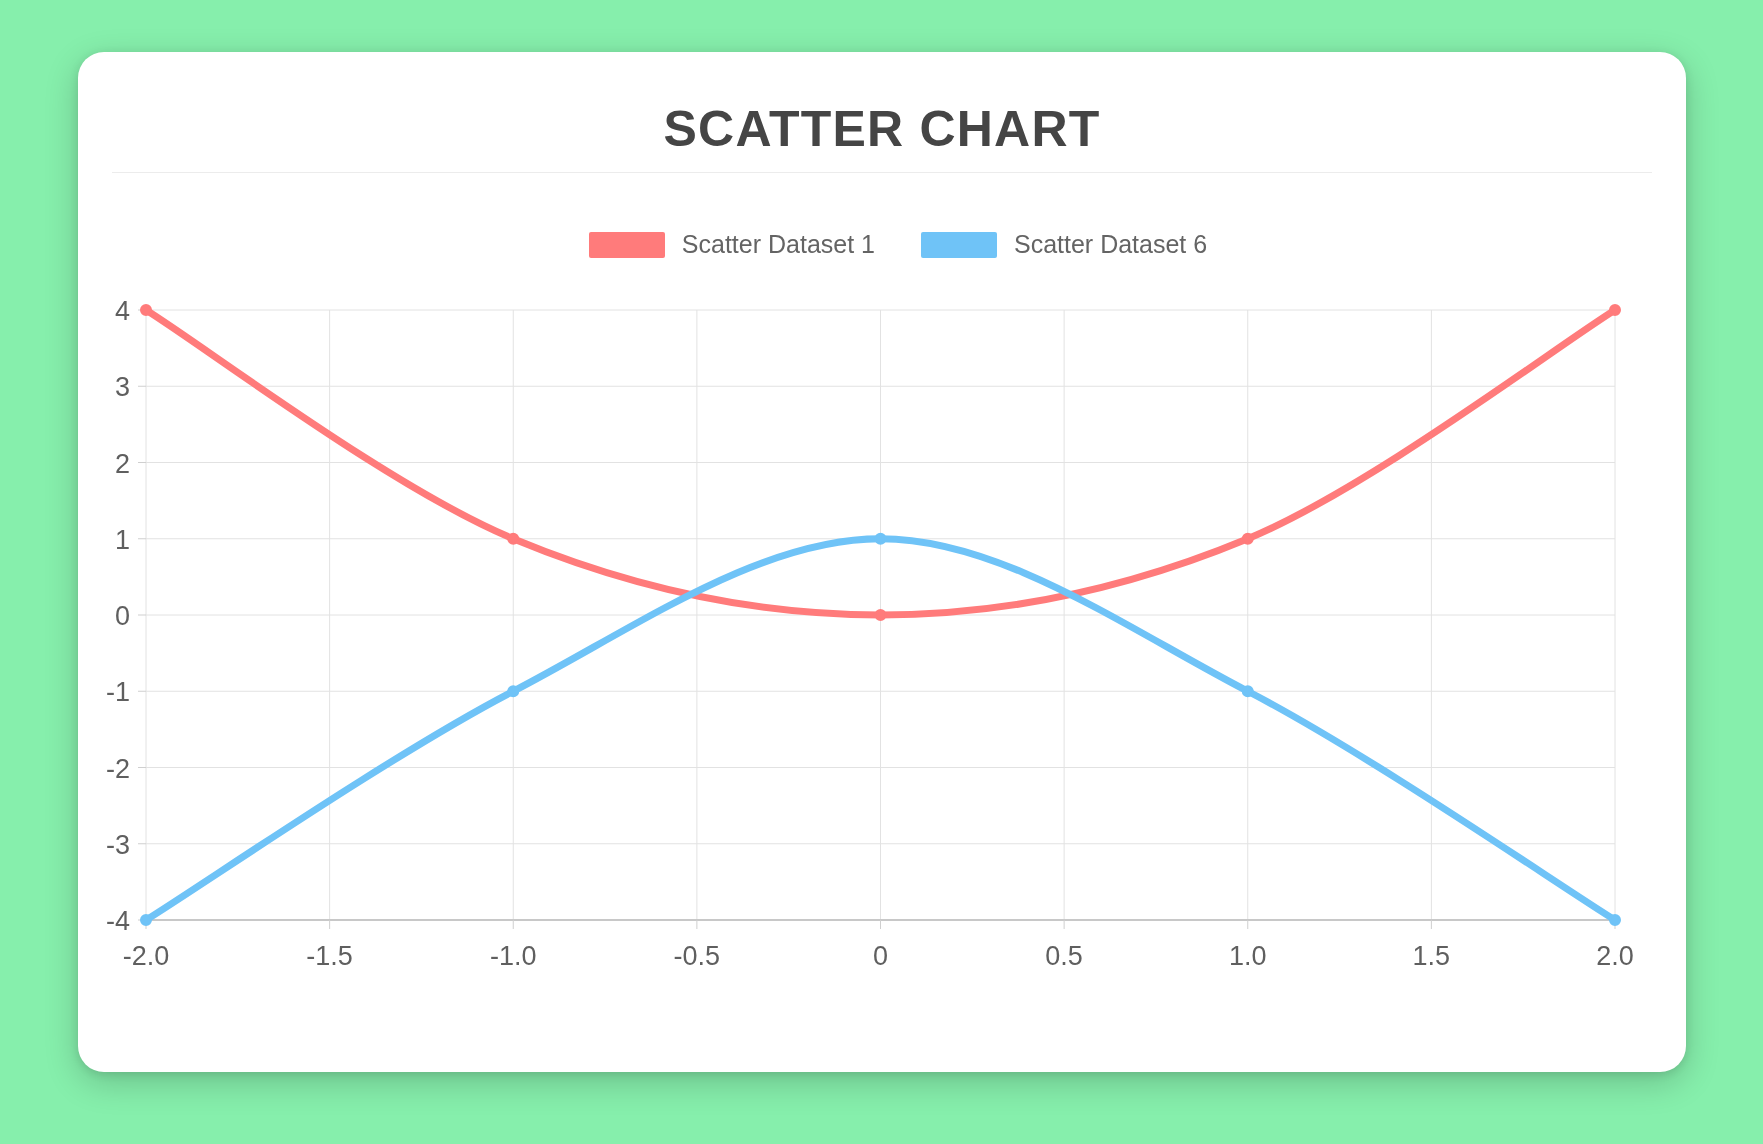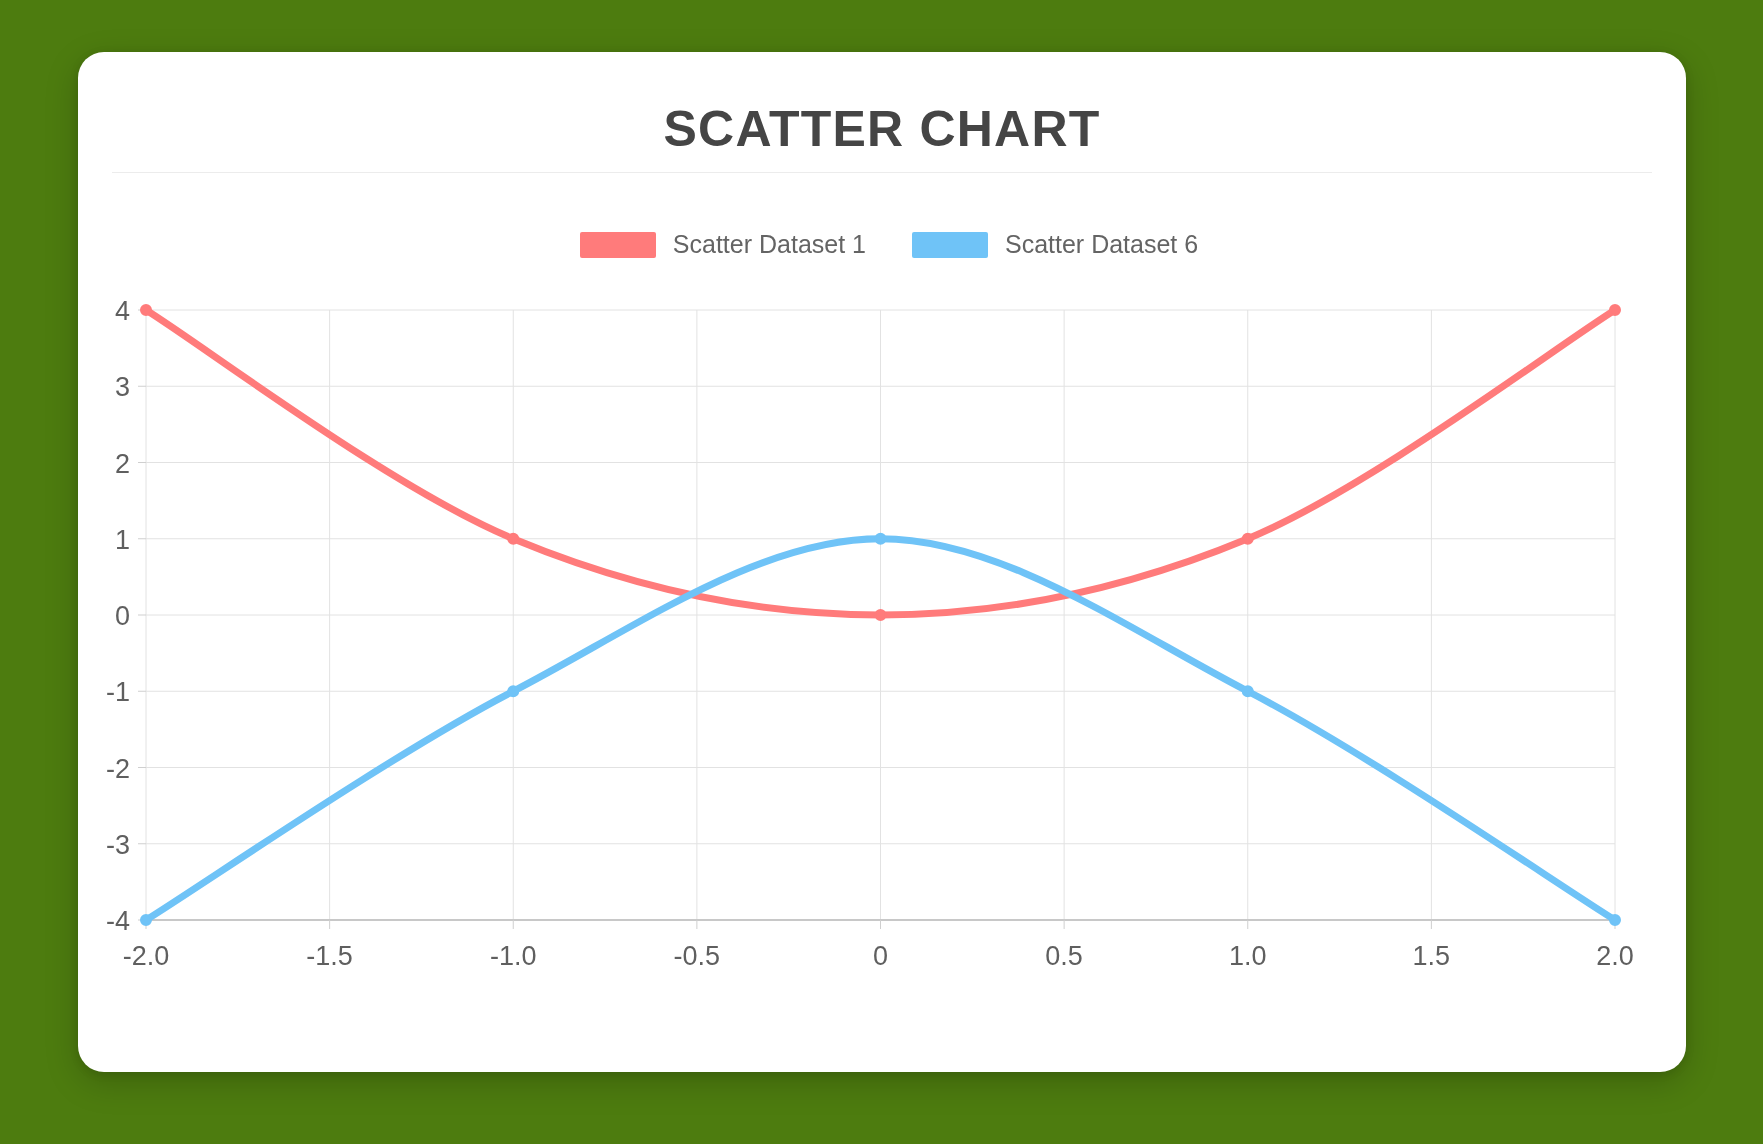--- a/index.html
+++ b/index.html
@@ -9,21 +9,21 @@
     width: 1763px;
     height: 1144px;
     background: #ffffff;
     font-family: "Liberation Sans", sans-serif;
     overflow: hidden;
   }
   #root {
     position: relative;
     width: 1763px;
     height: 1144px;
-    background: #4d7c0f;
+    background: #86efac;
   }
   .card {
     position: absolute;
     left: 78px;
     top: 52px;
     width: 1608px;
     height: 1020px;
     background: #ffffff;
     border-radius: 26px;
     box-shadow: 0 10px 34px rgba(0,0,0,0.20), 0 2px 10px rgba(0,0,0,0.10);
@@ -44,21 +44,21 @@
     position: absolute;
     left: 34px;
     top: 120px;
     width: 1540px;
     height: 1px;
     background: #ececec;
   }
   
   .legend {
     position: absolute;
-    left: 7px;
+    left: 16px;
     top: 178px;
     width: 100%;
     display: flex;
     justify-content: center;
     align-items: center;
     gap: 46px;
   }
   .legend-item {
     display: flex;
     align-items: center;

